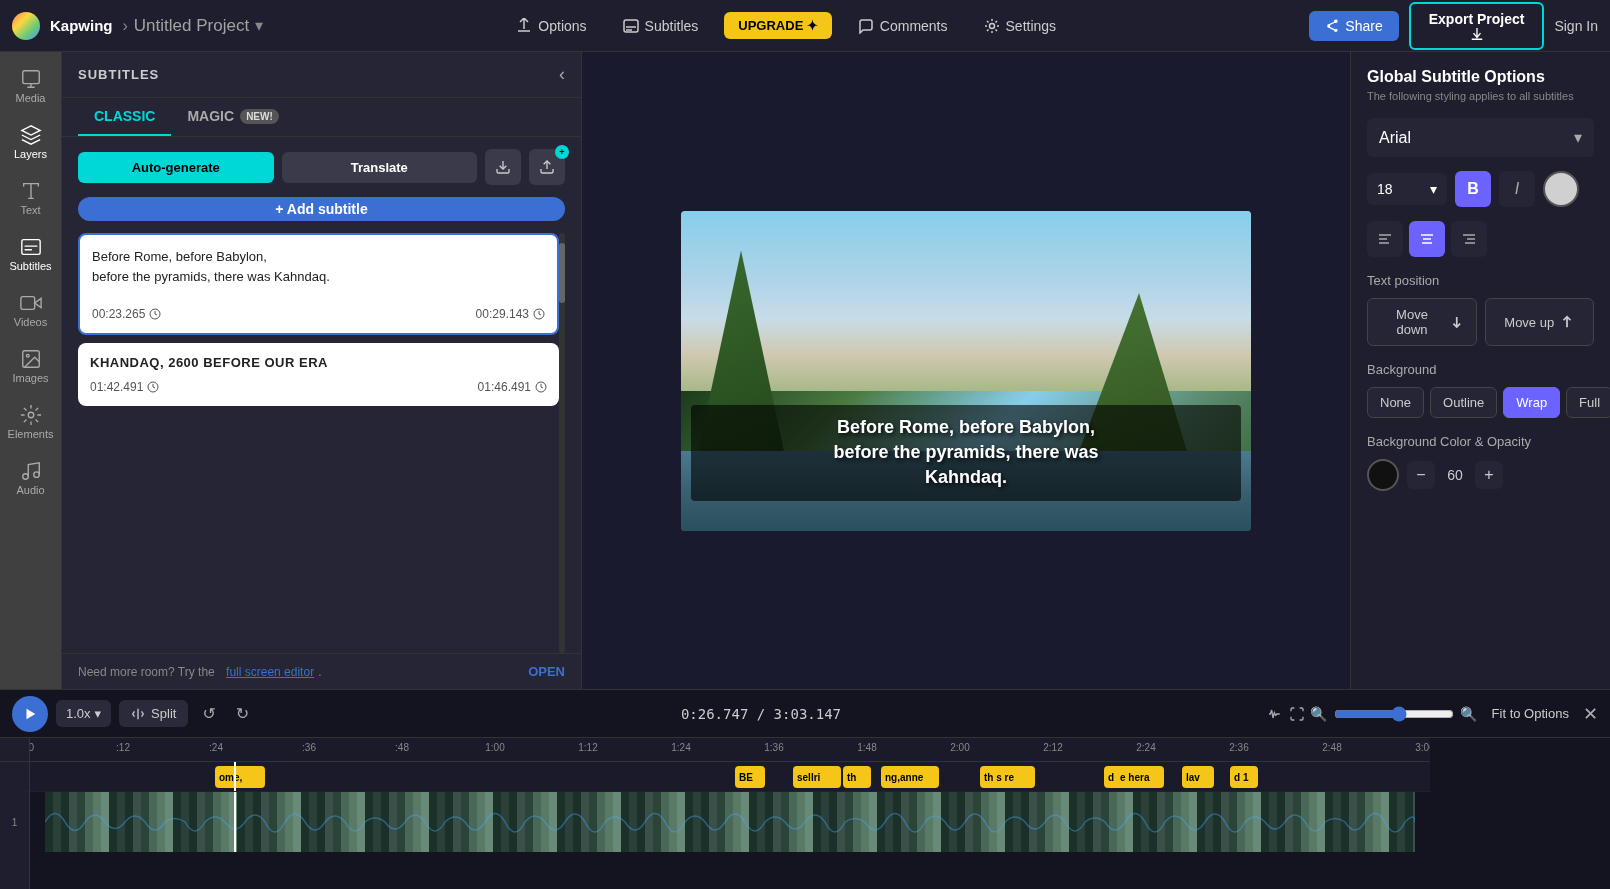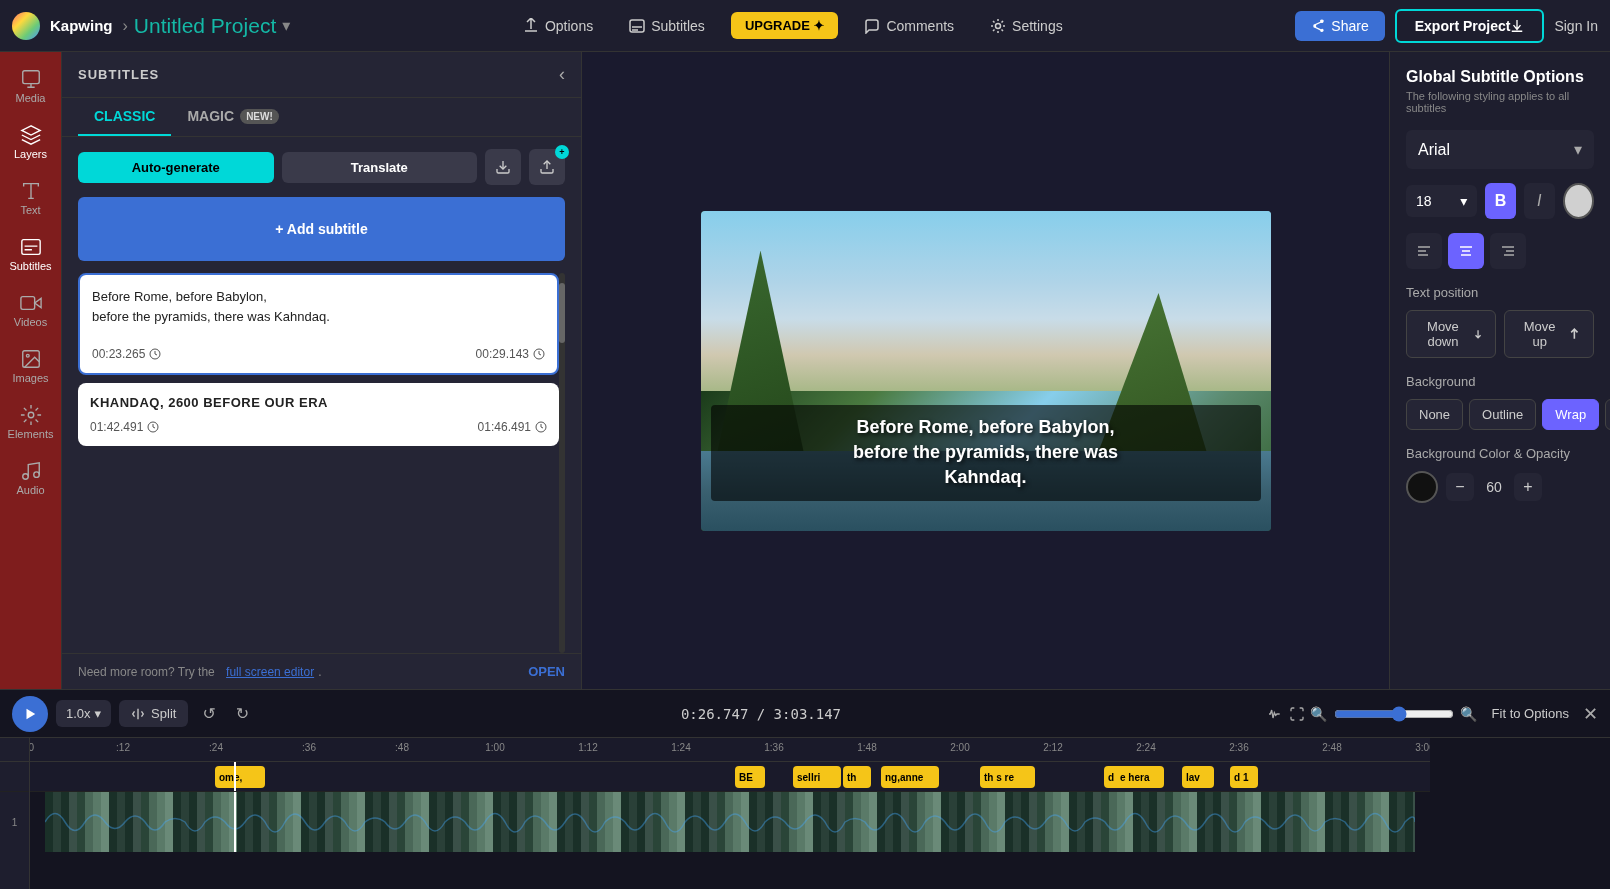--- a/index.html
+++ b/index.html
@@ -3,56 +3,56 @@
   <meta charset="utf-8">
   <style>
     * { box-sizing: border-box; margin: 0; padding: 0; }
     body { font-family: -apple-system, BlinkMacSystemFont, 'Segoe UI', sans-serif; background: #1a1a2e; color: #fff; height: 889px; width: 1610px; overflow: hidden; display: flex; flex-direction: column; }
 
     
     .topbar { background: #1e1e2e; height: 52px; display: flex; align-items: center; padding: 0 12px; border-bottom: 1px solid #333; flex-shrink: 0; }
     .topbar-logo { width: 28px; height: 28px; background: linear-gradient(135deg, #ff6b6b, #ffd93d, #6bcb77, #4d96ff); border-radius: 50%; margin-right: 10px; flex-shrink: 0; }
     .topbar-brand { color: #fff; font-weight: 600; font-size: 15px; margin-right: 4px; }
     .topbar-sep { color: #888; margin: 0 6px; }
-    .topbar-project { color: #14b8a6; font-size: 21px; }
+    .topbar-project { color: #a3a3a3; font-size: 17px; }
     .topbar-chevron { color: #888; margin-left: 6px; cursor: pointer; }
     .topbar-center { flex: 1; display: flex; justify-content: center; gap: 16px; align-items: center; }
     .topbar-btn { background: none; border: none; color: #ccc; cursor: pointer; display: flex; align-items: center; gap: 6px; font-size: 14px; padding: 6px 10px; border-radius: 6px; }
     .topbar-btn svg { width: 16px; height: 16px; }
     .upgrade-btn { background: #f5c518; color: #000; border: none; border-radius: 6px; padding: 6px 14px; font-weight: 700; font-size: 13px; cursor: pointer; display: flex; align-items: center; gap: 4px; }
     .topbar-right { display: flex; align-items: center; gap: 10px; }
     .share-btn { background: #3b6fd4; color: #fff; border: none; border-radius: 6px; padding: 7px 16px; font-size: 14px; cursor: pointer; display: flex; align-items: center; gap: 6px; font-weight: 500; }
-    .export-btn { background: transparent; color: #fff; border: 2px solid #00d8d8; border-radius: 6px; padding: 7px 18px; font-size: 14px; cursor: pointer; display: flex; align-items: center; gap: 0; font-weight: 600; }
+    .export-btn { background: transparent; color: #fff; border: 2px solid #00d8d8; border-radius: 6px; padding: 7px 18px; font-size: 14px; cursor: pointer; display: flex; align-items: center; gap: 0; font-weight: 600; flex-direction: column; }
     .signin-btn { background: none; border: none; color: #ccc; font-size: 14px; cursor: pointer; }
 
     
     .main { display: flex; flex: 1; overflow: hidden; }
 
     
-    .sidebar-icons { width: 62px; background: #7f1d1d; border-right: 1px solid #333; display: flex; flex-direction: column; align-items: center; padding-top: 8px; gap: 4px; flex-shrink: 0; }
+    .sidebar-icons { width: 62px; background: #404040; border-right: 1px solid #333; display: flex; flex-direction: column; align-items: center; padding-top: 8px; gap: 4px; flex-shrink: 0; }
     .sidebar-icon-item { display: flex; flex-direction: column; align-items: center; gap: 2px; padding: 8px 6px; border-radius: 8px; cursor: pointer; width: 56px; color: #aaa; font-size: 11px; text-align: center; }
     .sidebar-icon-item.active { color: #fff; }
     .sidebar-icon-item svg { width: 22px; height: 22px; }
 
     
     .subtitles-panel { width: 520px; background: #252535; border-right: 1px solid #333; display: flex; flex-direction: column; flex-shrink: 0; }
     .panel-header { display: flex; align-items: center; justify-content: space-between; padding: 12px 16px; border-bottom: 1px solid #333; }
     .panel-title { font-size: 13px; font-weight: 700; letter-spacing: 1px; color: #ccc; }
     .panel-close { background: none; border: none; color: #aaa; cursor: pointer; font-size: 18px; }
     .panel-tabs { display: flex; border-bottom: 1px solid #333; padding: 0 16px; }
     .panel-tab { padding: 10px 16px; font-size: 14px; font-weight: 600; cursor: pointer; color: #aaa; border-bottom: 2px solid transparent; }
     .panel-tab.active { color: #00d8d8; border-bottom: 2px solid #00d8d8; }
     .panel-tab-magic { display: flex; align-items: center; gap: 6px; }
     .new-badge { background: #555; color: #ddd; font-size: 10px; padding: 2px 6px; border-radius: 10px; font-weight: 600; }
     .panel-actions { display: flex; align-items: center; gap: 8px; padding: 12px 16px; }
     .autogen-btn { background: #00d8d8; color: #000; border: none; border-radius: 6px; padding: 8px 16px; font-weight: 700; font-size: 13px; cursor: pointer; flex: 1; }
     .translate-btn { background: #3a3a4a; color: #fff; border: none; border-radius: 6px; padding: 8px 16px; font-weight: 600; font-size: 13px; cursor: pointer; flex: 1; }
     .icon-btn { background: #3a3a4a; border: none; color: #ccc; width: 36px; height: 36px; border-radius: 6px; cursor: pointer; display: flex; align-items: center; justify-content: center; position: relative; }
     .plus-badge { position: absolute; top: -4px; right: -4px; background: #00d8d8; color: #000; font-size: 9px; width: 14px; height: 14px; border-radius: 50%; display: flex; align-items: center; justify-content: center; font-weight: 700; }
-    .add-subtitle-btn { background: #3b6fd4; color: #fff; border: none; border-radius: 6px; padding: 24px; font-size: 14px; font-weight: 600; cursor: pointer; margin: 0 16px 12px; display: flex; align-items: center; justify-content: center; gap: 6px; }
+    .add-subtitle-btn { background: #3b6fd4; color: #fff; border: none; border-radius: 14px; padding: 4px; font-size: 14px; font-weight: 600; cursor: pointer; margin: 0 16px 12px; display: flex; align-items: center; justify-content: center; gap: 6px; }
     .subtitle-items { flex: 1; overflow-y: auto; padding: 0 16px; display: flex; gap: 0; position: relative; }
     .subtitle-items::-webkit-scrollbar { width: 6px; }
     .subtitle-items::-webkit-scrollbar-track { background: #252535; }
     .subtitle-items::-webkit-scrollbar-thumb { background: #555; border-radius: 3px; }
     .subtitle-list { flex: 1; display: flex; flex-direction: column; gap: 8px; }
     .scroll-indicator { width: 6px; background: #333; border-radius: 3px; position: relative; }
     .scroll-thumb { width: 6px; height: 60px; background: #666; border-radius: 3px; position: absolute; top: 10px; }
     .subtitle-card { background: #fff; color: #000; border-radius: 8px; padding: 12px; }
     .subtitle-card.selected { border: 2px solid #3b6fd4; }
     .subtitle-text { font-size: 13px; line-height: 1.5; color: #222; min-height: 50px; }
@@ -70,21 +70,21 @@
     .video-bg { width: 100%; height: 100%; object-fit: cover; border-radius: 4px; overflow: hidden; position: relative; }
     .video-landscape { width: 100%; height: 100%; background: linear-gradient(135deg, #2d5a27 0%, #1a3a1a 20%, #4a7a40 40%, #87ceeb 60%, #5b8a6e 80%, #2d5a27 100%); position: relative; display: flex; align-items: flex-end; justify-content: center; padding-bottom: 20px; }
     .mountain-left { position: absolute; left: 0; bottom: 0; width: 200px; height: 280px; background: linear-gradient(160deg, #3a6a30 0%, #2a5020 50%, #1a3a15 100%); clip-path: polygon(0 100%, 30% 0%, 60% 100%); }
     .mountain-right { position: absolute; right: 40px; bottom: 0; width: 180px; height: 250px; background: linear-gradient(160deg, #4a7a38 0%, #3a6028 50%, #2a4818 100%); clip-path: polygon(10% 100%, 60% 5%, 100% 100%); }
     .sky-bg { position: absolute; top: 0; left: 0; right: 0; height: 180px; background: linear-gradient(180deg, #87ceeb 0%, #b0d4e8 40%, #c8dce8 60%, #d0c8b0 80%, #a8b888 100%); }
     .water-bg { position: absolute; bottom: 0; left: 0; right: 0; height: 80px; background: linear-gradient(180deg, #4a7a90 0%, #3a6070 50%, #2a5060 100%); }
     .subtitle-overlay { position: absolute; bottom: 30px; left: 10px; right: 10px; text-align: center; background: rgba(0,0,0,0.6); padding: 10px; border-radius: 4px; }
     .subtitle-overlay-text { color: #fff; font-size: 18px; font-weight: 900; line-height: 1.4; text-shadow: 2px 2px 4px rgba(0,0,0,0.8); }
 
     
-    .right-panel { width: 221px; background: #1e1e2e; border-left: 1px solid #333; overflow-y: auto; flex-shrink: 0; padding: 16px; }
+    .right-panel { width: 260px; background: #1e1e2e; border-left: 1px solid #333; overflow-y: auto; flex-shrink: 0; padding: 16px; }
     .right-panel::-webkit-scrollbar { width: 4px; }
     .right-panel::-webkit-scrollbar-thumb { background: #555; border-radius: 2px; }
     .panel-section-title { font-size: 16px; font-weight: 700; margin-bottom: 4px; }
     .panel-section-sub { font-size: 11px; color: #888; margin-bottom: 16px; }
     .font-select { display: flex; align-items: center; justify-content: space-between; background: #252535; border-radius: 6px; padding: 10px 12px; margin-bottom: 14px; cursor: pointer; }
     .font-chevron { color: #aaa; }
     .text-controls { display: flex; align-items: center; gap: 8px; margin-bottom: 14px; }
     .font-size-select { background: #252535; border: none; color: #fff; border-radius: 6px; padding: 8px 10px; font-size: 14px; cursor: pointer; display: flex; align-items: center; gap: 4px; width: 80px; justify-content: space-between; }
     .bold-btn { background: #6c63ff; color: #fff; border: none; border-radius: 6px; width: 36px; height: 36px; font-weight: 700; font-size: 16px; cursor: pointer; display: flex; align-items: center; justify-content: center; }
     .italic-btn { background: #252535; color: #aaa; border: none; border-radius: 6px; width: 36px; height: 36px; font-style: italic; font-size: 16px; cursor: pointer; display: flex; align-items: center; justify-content: center; }

